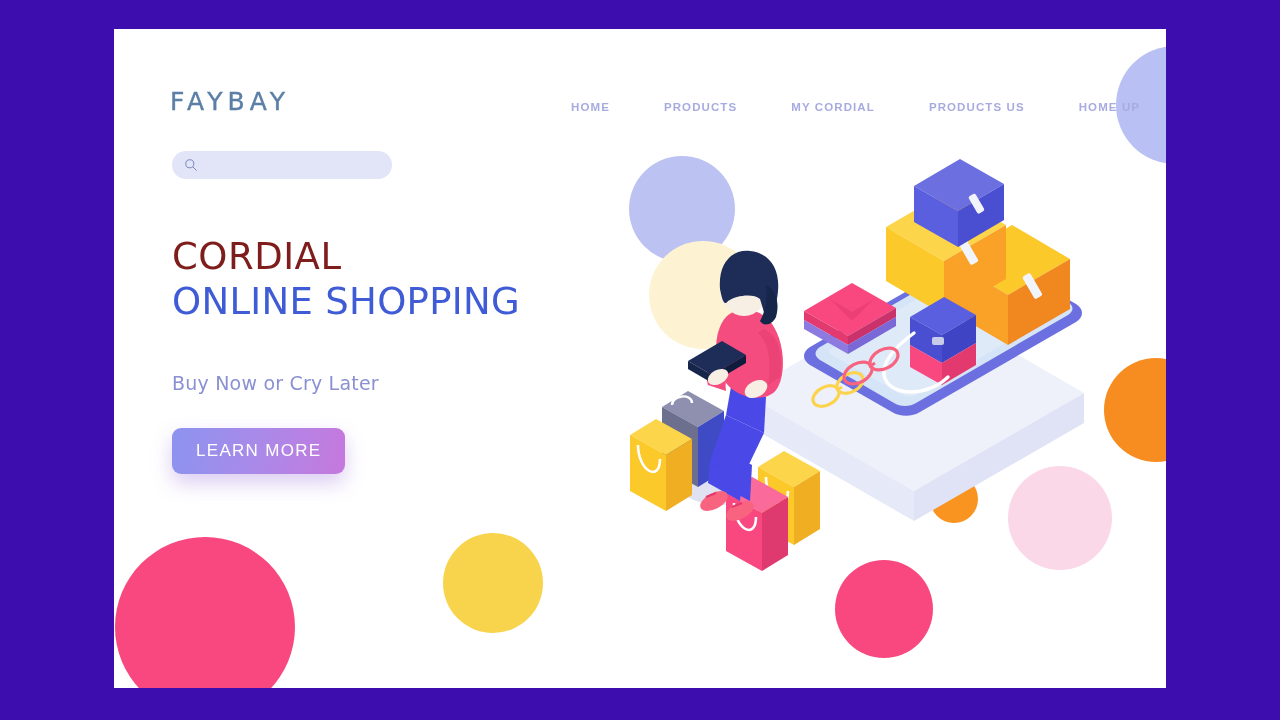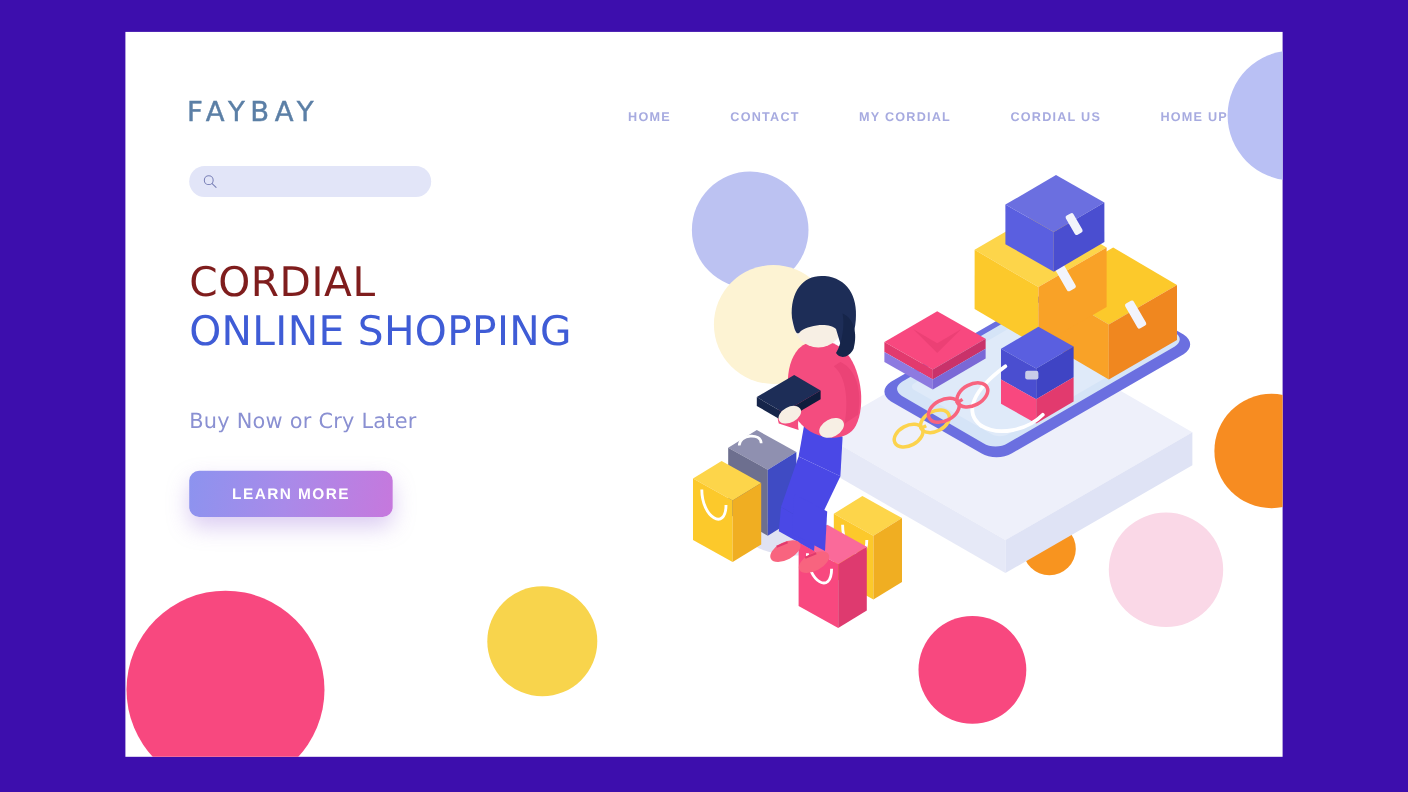--- a/index.html
+++ b/index.html
@@ -67,23 +67,23 @@
     font-size:37px; font-weight:400; letter-spacing:0.3px;
     color:#3f5cd6; line-height:1.22;
     font-family:"DejaVu Sans", sans-serif;
   }
   .sub {
     margin-top:48px; font-size:19px; color:#8a90d2; letter-spacing:0.2px;
     font-family:"DejaVu Sans", sans-serif;
   }
   .cta {
     margin-top:34px; display:inline-block;
-    padding:13px 39px; border:none; border-radius:9px;
+    padding:13px 24px; border:none; border-radius:9px;
     background:linear-gradient(100deg,#8c93ef 0%,#a98ae9 48%,#c678dd 100%);
-    color:#fff; font-size:14px; font-weight:700; letter-spacing:1.3px;
+    color:#fff; font-size:17px; font-weight:400; letter-spacing:1.3px;
     cursor:pointer; box-shadow:0 9px 20px rgba(160,120,220,.38);
     font-family:"Liberation Sans", sans-serif;
   }
 
   
   .illus { position:absolute; left:500px; top:120px; width:500px; height:430px; z-index:5; }
 </style>
 </head>
 <body>
 
@@ -98,23 +98,23 @@
     <div class="deco" style="background:#fad8e7;left:894px;top:437px;width:104px;height:104px;"></div>
     <div class="deco" style="background:#f8487f;left:721px;top:531px;width:98px;height:98px;"></div>
     <div class="deco" style="background:#f8d44c;left:329px;top:504px;width:100px;height:100px;"></div>
     <div class="deco" style="background:#f8487f;left:1px;top:508px;width:180px;height:180px;"></div>
   </div>
 
   <div class="header">
     <div class="logo">FAYBAY</div>
     <nav class="nav">
       <div class="nav-item">HOME</div>
-      <div class="nav-item">CONTACT</div>
+      <div class="nav-item">PRODUCTS</div>
       <div class="nav-item">MY CORDIAL</div>
-      <div class="nav-item">CORDIAL US</div>
+      <div class="nav-item">PRODUCTS US</div>
       <div class="nav-item">HOME UP</div>
     </nav>
   </div>
 
   <div class="searchbar">
     <span style="display:flex;">
       <svg width="14" height="14" viewBox="0 0 16 16" fill="none">
         <circle cx="6.6" cy="6.6" r="4.6" stroke="#7b82b8" stroke-width="1.1"></circle>
         <line x1="10.1" y1="10.1" x2="14.2" y2="14.2" stroke="#7b82b8" stroke-width="1.1" stroke-linecap="round"></line>
       </svg>

